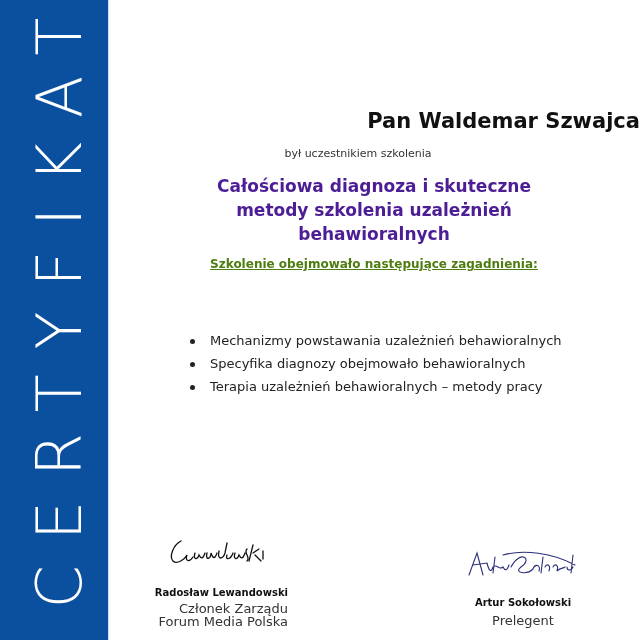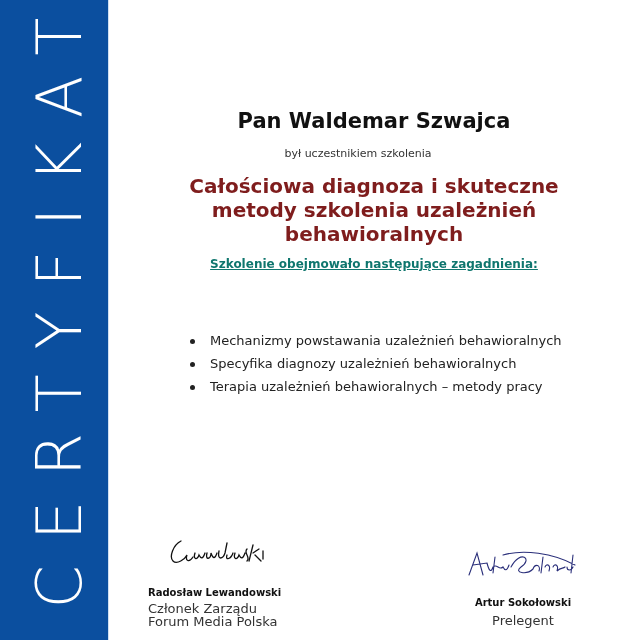--- a/index.html
+++ b/index.html
@@ -43,56 +43,56 @@
       left: 108px;
       top: 0;
       width: 532px;
       height: 640px;
     }
     .recipient {
       position: absolute;
       top: 109px;
       left: 0;
       width: 532px;
-      text-align: center;
+      text-align: right;
       font-weight: bold;
       font-size: 21px;
       color: #111;
     }
     .subtitle {
       position: absolute;
       top: 147px;
       left: 0;
       width: 500px;
       text-align: center;
       font-size: 11px;
       color: #333;
     }
     .course-title {
       position: absolute;
       top: 174px;
       left: 60px;
       width: 412px;
       text-align: center;
       font-weight: bold;
-      font-size: 20px;
+      font-size: 17px;
       line-height: 24px;
-      color: #7f1d1d;
+      color: #4c1d95;
     }
     .course-title div { white-space: nowrap; }
     .topics-heading {
       position: absolute;
       top: 257px;
       left: 0;
       width: 532px;
       text-align: center;
       font-weight: bold;
       font-size: 12px;
       text-decoration: underline;
-      color: #0f766e;
+      color: #4d7c0f;
     }
     .topics {
       position: absolute;
       top: 313px;
       left: 64px;
       margin: 16px;
       padding: 0;
       list-style: none;
     }
     .topics li {
@@ -110,21 +110,21 @@
       width: 5px;
       height: 5px;
       border-radius: 50%;
       background: #222;
     }
     .sig-left {
       position: absolute;
       left: 40px;
       top: 535px;
       width: 140px;
-      text-align: left;
+      text-align: right;
     }
     .sig-right {
       position: absolute;
       left: 350px;
       top: 545px;
       width: 130px;
       text-align: center;
     }
     .signature-art {
       display: block;
@@ -162,21 +162,21 @@
 
   <div class="topics-heading">Szkolenie obejmowało następujące zagadnienia:</div>
 
   <ul class="topics">
     <li>
       <span class="bullet"></span>
       <span>Mechanizmy powstawania uzależnień behawioralnych</span>
     </li>
     <li>
       <span class="bullet"></span>
-      <span>Specyfika diagnozy uzależnień behawioralnych</span>
+      <span>Specyfika diagnozy obejmowało behawioralnych</span>
     </li>
     <li>
       <span class="bullet"></span>
       <span>Terapia uzależnień behawioralnych – metody pracy</span>
     </li>
   </ul>
 
   <div class="sig-left">
     <svg class="signature-art" width="110" height="34" viewBox="0 0 110 34">
       <path d="M18 6 C10 10, 6 22, 10 26 C14 30, 22 24, 24 20 C22 26, 26 28, 30 22 M32 18 C30 24, 34 26, 36 20 C38 24, 40 24, 42 18 M44 18 C42 26, 48 24, 48 18 C50 24, 52 24, 54 18 M56 16 C54 26, 60 24, 62 18 L64 8 M64 20 C62 26, 68 24, 70 18 M72 18 C70 24, 74 26, 76 20 C78 24, 80 24, 82 18 M84 14 C80 18, 88 22, 84 26 M90 10 L86 26 M90 18 L96 14 M92 20 L98 26 M100 16 L100 24" fill="none" stroke="#111" stroke-width="1.3" stroke-linecap="round"></path>

